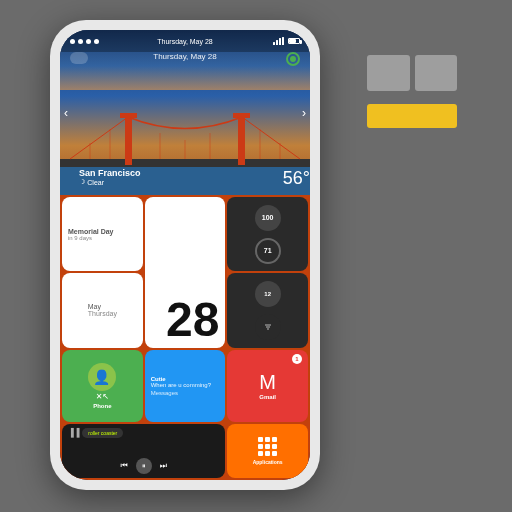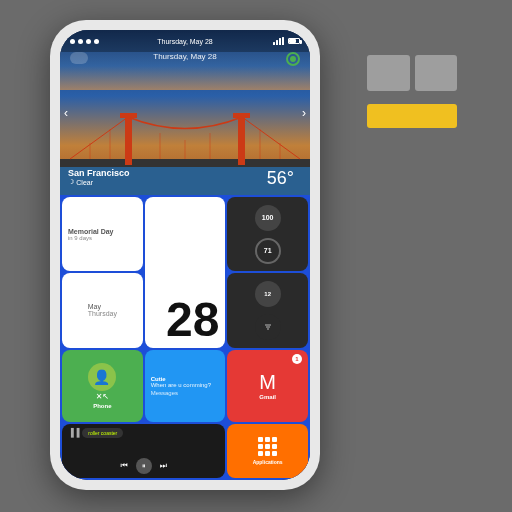--- a/index.html
+++ b/index.html
@@ -208,50 +208,50 @@
       top: 2px; left: 2px;
       width: 6px; height: 6px;
       border-radius: 50%;
       background: #4CAF50;
     }
 
     
     .weather-overlay {
       position: absolute;
       top: 138px;
-      left: 8px;
+      left: 19px;
       z-index: 5;
       color: white;
     }
     .weather-city {
       font-size: 9px;
       font-weight: 600;
     }
     .weather-condition {
       font-size: 7px;
       display: flex;
       align-items: center;
       gap: 2px;
     }
     .weather-temp {
       position: absolute;
       top: 138px;
-      right: 16px;
+      right: 0;
       color: white;
       font-size: 18px;
       font-weight: 300;
       z-index: 5;
     }
 
     
     .widgets-area {
       position: absolute;
       top: 165px;
       left: 0; right: 0; bottom: 0;
-      background: #1d4ed8;
+      background: #c2410c;
       display: grid;
       grid-template-columns: 1fr 1fr 1fr;
       grid-template-rows: auto auto auto auto;
       gap: 2px;
       padding: 2px;
       overflow: hidden;
     }
 
     .widget {
       border-radius: 8px;

